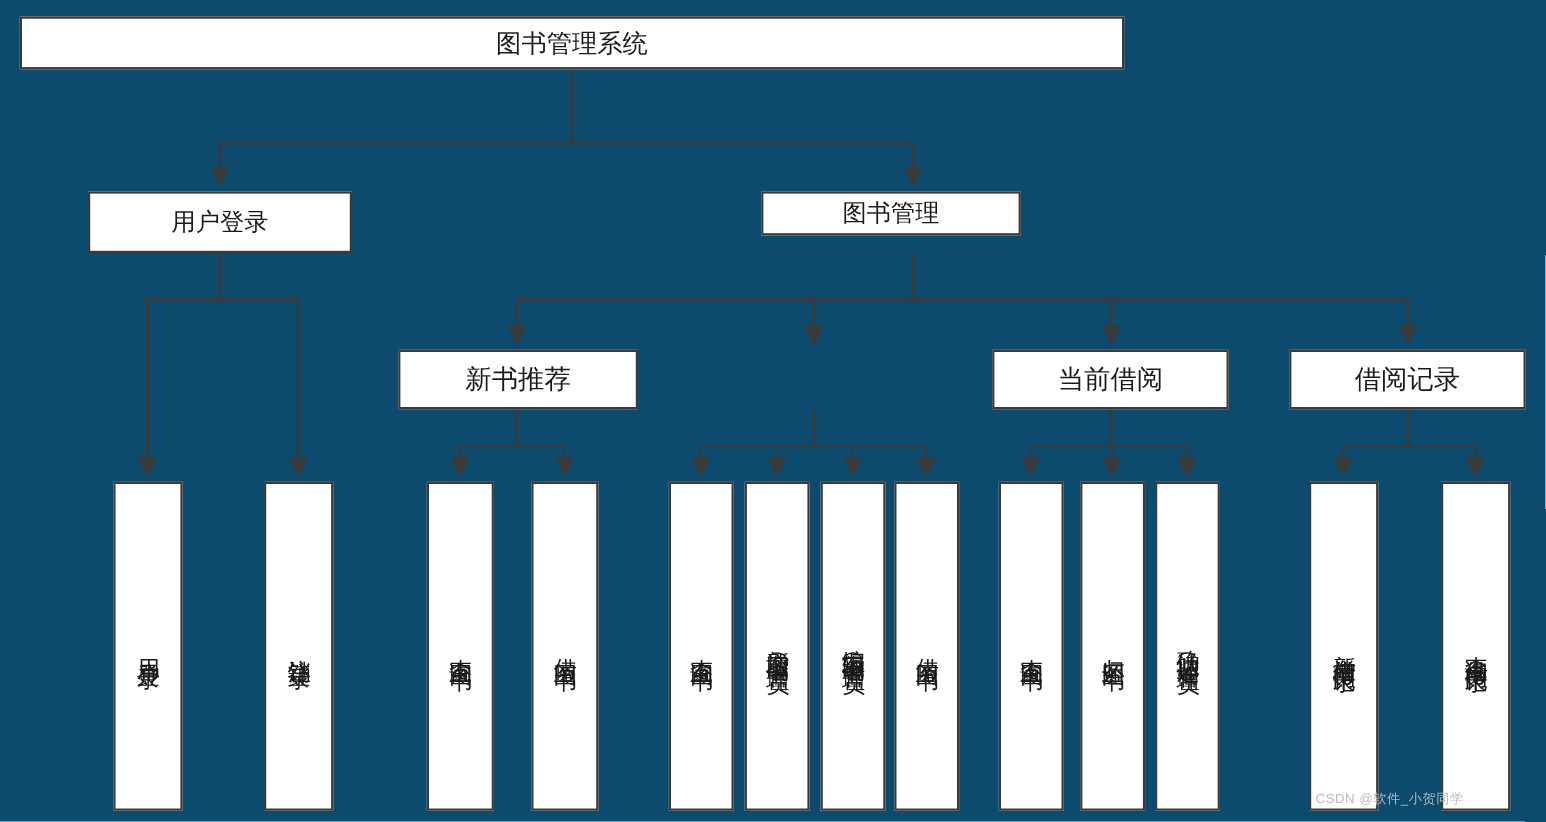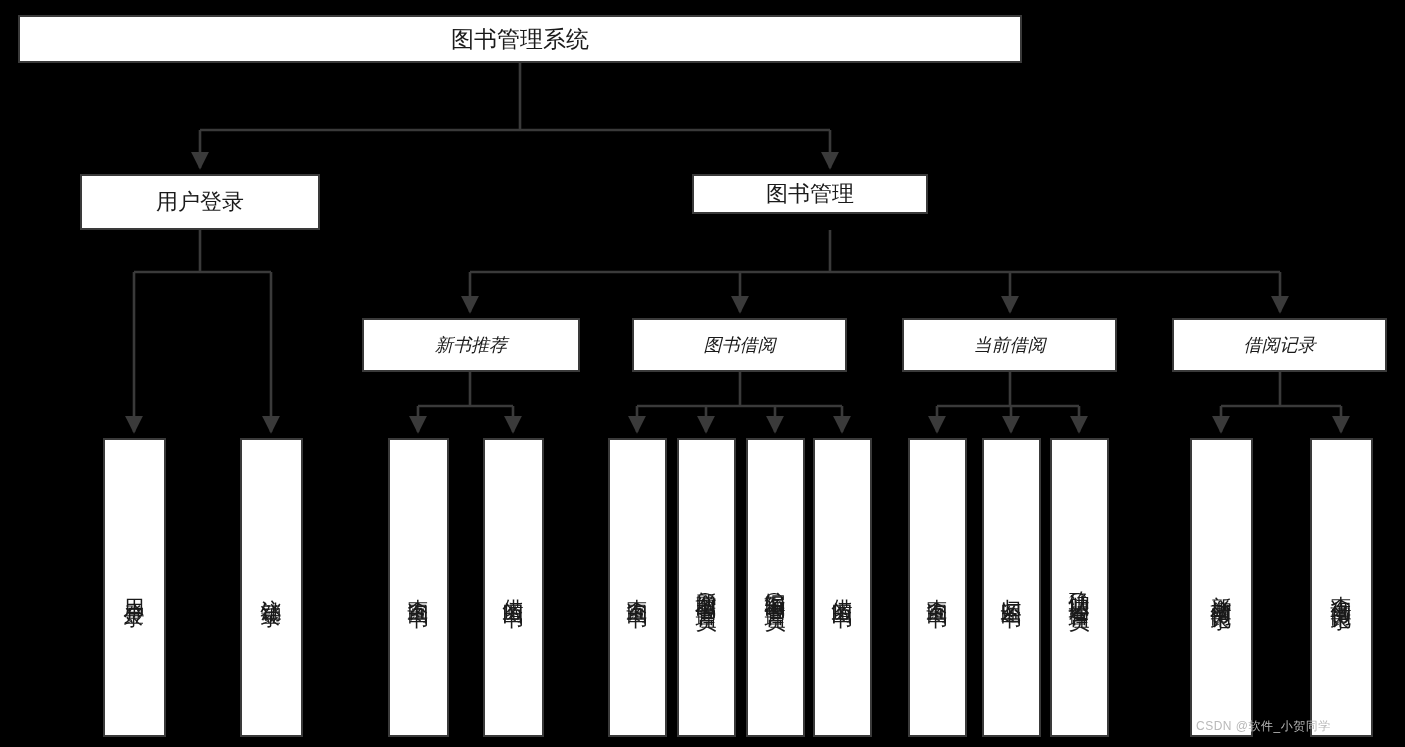--- a/index.html
+++ b/index.html
@@ -7,21 +7,21 @@
     padding: 0;
     background: #ffffff;
   }
   body {
     font-family: "Liberation Sans", "DejaVu Sans", sans-serif;
   }
   #canvas {
     position: relative;
     width: 1405px;
     height: 747px;
-    background: #000000;
+    background: #0c4a6e;
     overflow: hidden;
   }
   svg.edges {
     position: absolute;
     left: 0;
     top: 0;
     width: 1405px;
     height: 747px;
   }
   .node {
@@ -34,22 +34,21 @@
     justify-content: center;
     color: #1a1a1a;
   }
   .node.root {
     font-size: 23px;
   }
   .node.lvl2 {
     font-size: 22px;
   }
   .node.lvl3 {
-    font-size: 18px;
-    font-style: italic;
+    font-size: 24px;
   }
   .node.leaf {
     font-size: 21px;
   }
   .node.leaf .vtext {
     writing-mode: vertical-rl;
     text-orientation: upright;
     letter-spacing: 3px;
     line-height: 1;
     white-space: nowrap;
@@ -125,23 +124,20 @@
   <div class="node lvl2" style="left:80px; top:174px; width:240px; height:56px;">
     <span>用户登录</span>
   </div>
   <div class="node lvl2" style="left:692px; top:174px; width:236px; height:40px;">
     <span>图书管理</span>
   </div>
 
   <div class="node lvl3" style="left:362px; top:318px; width:218px; height:54px;">
     <span>新书推荐</span>
   </div>
-  <div class="node lvl3" style="left:632px; top:318px; width:215px; height:54px;">
-    <span>图书借阅</span>
-  </div>
   <div class="node lvl3" style="left:1172px; top:318px; width:215px; height:54px;">
     <span>借阅记录</span>
   </div>
   <div class="node lvl3" style="left:902px; top:318px; width:215px; height:54px;">
     <span>当前借阅</span>
   </div>
 
   <div class="node leaf" style="left:103px; top:438px; width:63px; height:299px;">
     <span class="vtext">用户登录</span>
   </div>

